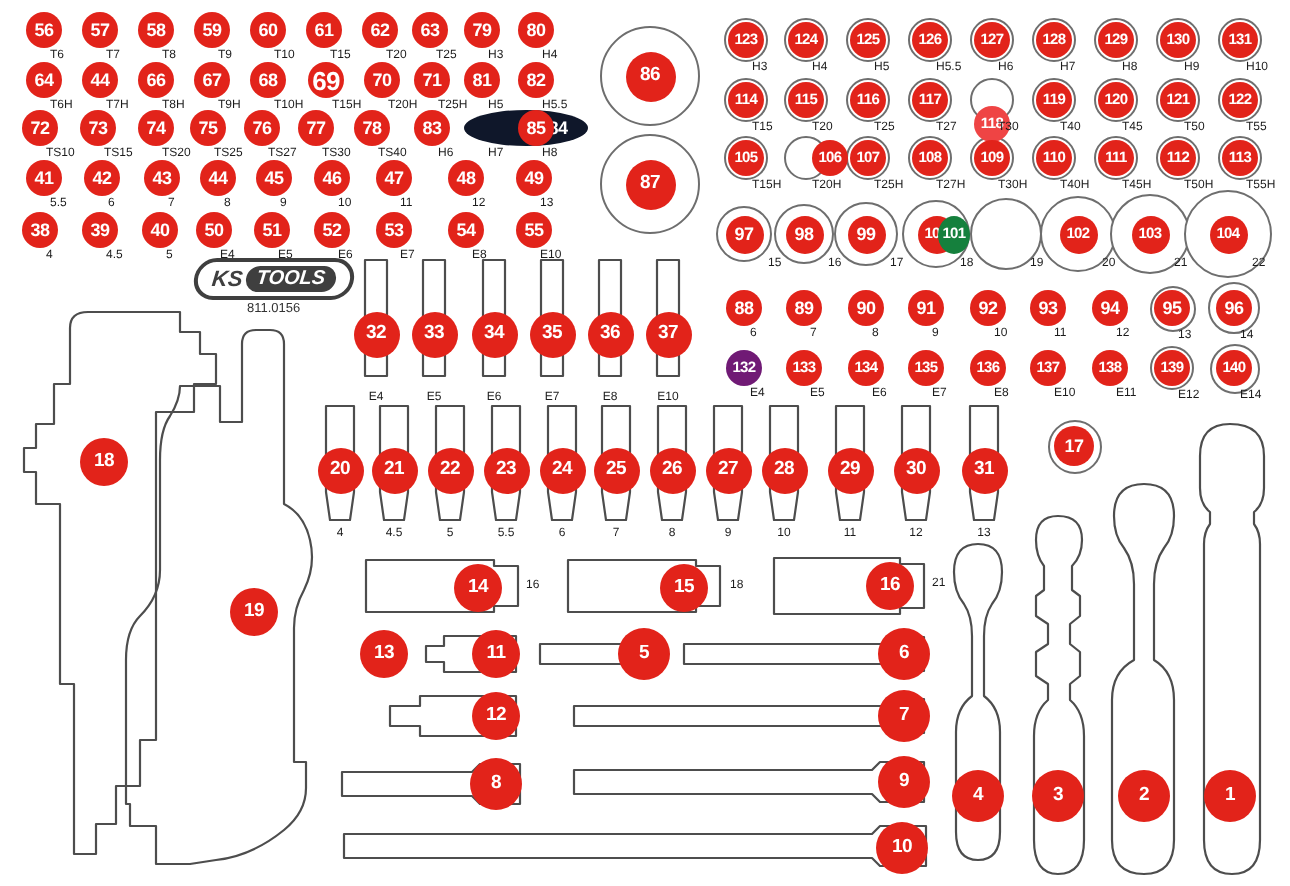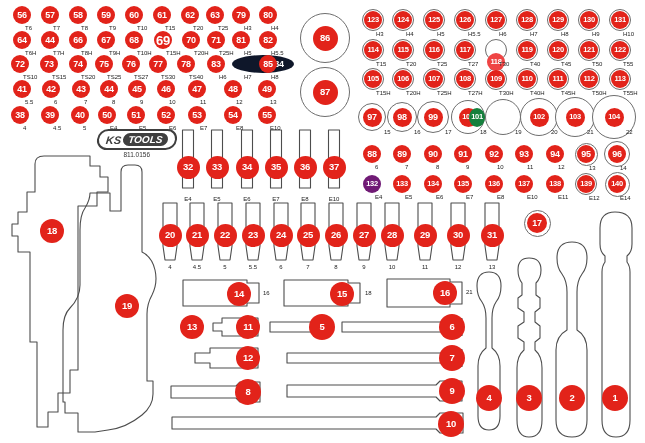--- a/index.html
+++ b/index.html
@@ -237,21 +237,21 @@
       <div class="ring" style="left: 578px; top: 39px; width: 22px; height: 22px;"></div>
       <div class="marker" style="left: 580px; top: 41px; width: 18px; height: 18px; background: rgb(226, 35, 26); font-size: 7.5px;">121</div>
       <div class="lbl" style="left: 592px; top: 61px;">T50</div>
       <div class="ring" style="left: 609px; top: 39px; width: 22px; height: 22px;"></div>
       <div class="marker" style="left: 611px; top: 41px; width: 18px; height: 18px; background: rgb(226, 35, 26); font-size: 7.5px;">122</div>
       <div class="lbl" style="left: 623px; top: 61px;">T55</div>
       <div class="ring" style="left: 362px; top: 68px; width: 22px; height: 22px;"></div>
       <div class="marker" style="left: 364px; top: 70px; width: 18px; height: 18px; background: rgb(226, 35, 26); font-size: 7.5px;">105</div>
       <div class="lbl" style="left: 376px; top: 90px;">T15H</div>
       <div class="ring" style="left: 392px; top: 68px; width: 22px; height: 22px;"></div>
-      <div class="marker" style="left: 394px; top: 70px; width: 18px; height: 18px; background: rgb(226, 35, 26); font-size: 7.5px;">106</div>
+      <div class="marker" style="left: 406px; top: 70px; width: 18px; height: 18px; background: rgb(226, 35, 26); font-size: 7.5px;">106</div>
       <div class="lbl" style="left: 406px; top: 90px;">T20H</div>
       <div class="ring" style="left: 423px; top: 68px; width: 22px; height: 22px;"></div>
       <div class="marker" style="left: 425px; top: 70px; width: 18px; height: 18px; background: rgb(226, 35, 26); font-size: 7.5px;">107</div>
       <div class="lbl" style="left: 437px; top: 90px;">T25H</div>
       <div class="ring" style="left: 454px; top: 68px; width: 22px; height: 22px;"></div>
       <div class="marker" style="left: 456px; top: 70px; width: 18px; height: 18px; background: rgb(226, 35, 26); font-size: 7.5px;">108</div>
       <div class="lbl" style="left: 468px; top: 90px;">T27H</div>
       <div class="ring" style="left: 485px; top: 68px; width: 22px; height: 22px;"></div>
       <div class="marker" style="left: 487px; top: 70px; width: 18px; height: 18px; background: rgb(226, 35, 26); font-size: 7.5px;">109</div>
       <div class="lbl" style="left: 499px; top: 90px;">T30H</div>

